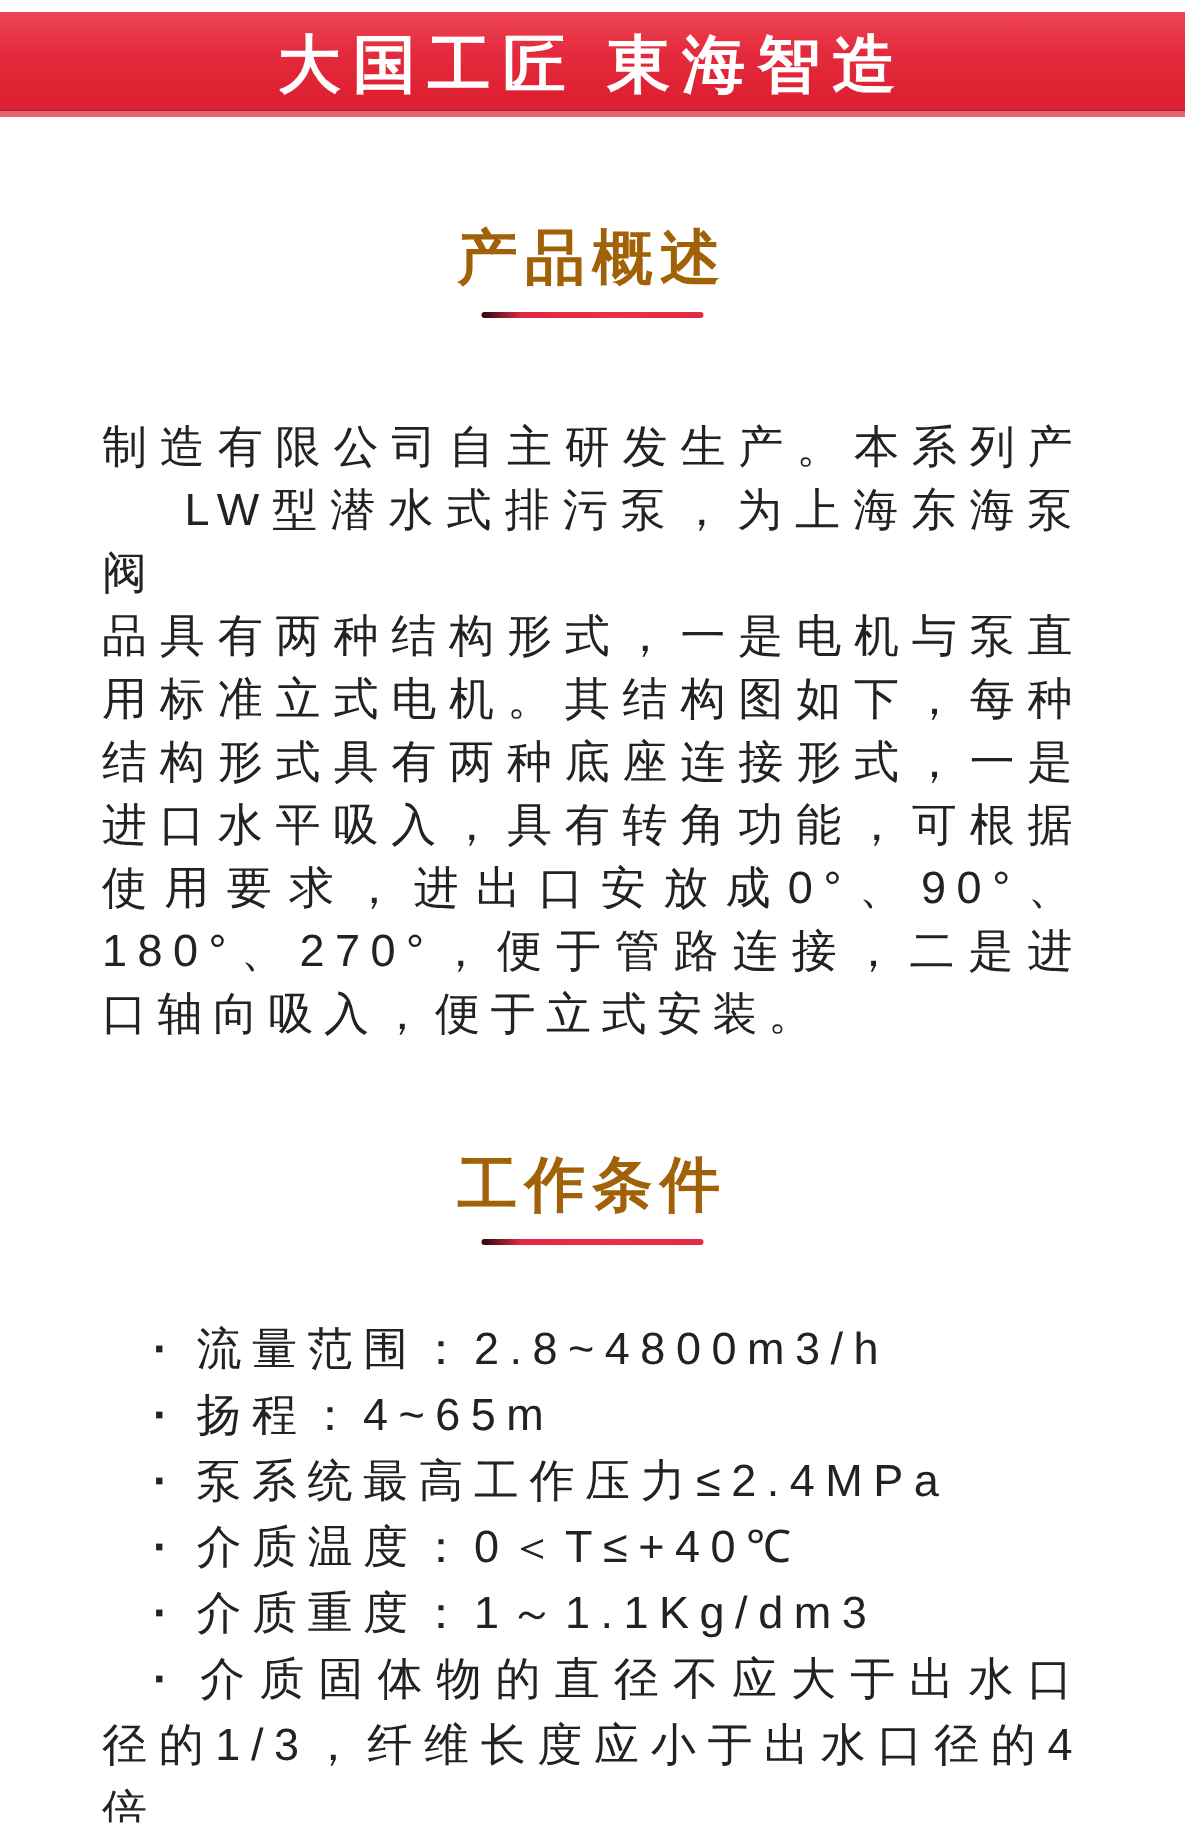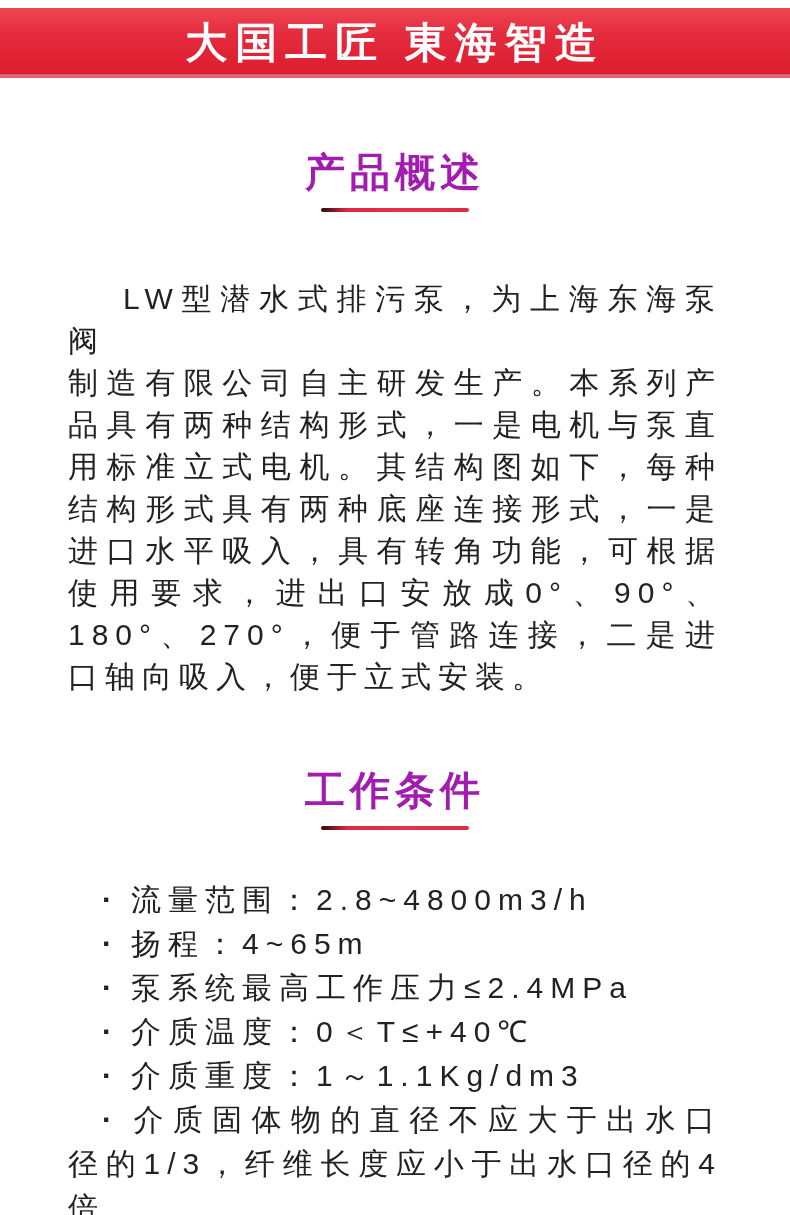--- a/index.html
+++ b/index.html
@@ -34,21 +34,21 @@
 
   
   .section-overview   { margin-top: 72px; }
   .section-conditions { margin-top: 70px; }
 
   .section-title {
     text-align: center;
     font-size: 40px;
     line-height: 44px;
     font-weight: bold;
-    color: #a21caf;
+    color: #a16207;
     letter-spacing: 5px;
   }
   .title-underline {
     width: 148px;
     height: 4px;
     margin: 14px auto 0;
     background: linear-gradient(90deg, #2e070e 0%, #7c1626 8%, #df2843 18%, #e8304a 60%, #df2b44 100%);
     border-radius: 2px;
   }
 
@@ -90,22 +90,22 @@
 
 <header class="banner">
   <div class="banner-title">大国工匠 東海智造</div>
 </header>
 
 <section class="section-overview">
   <h2 class="section-title" style="margin:0;">产品概述</h2>
   <div class="title-underline"></div>
 
   <div class="overview-text">
+    <div class="pline">制造有限公司自主研发生产。本系列产</div>
     <div class="pline first">LW型潜水式排污泵，为上海东海泵阀</div>
-    <div class="pline">制造有限公司自主研发生产。本系列产</div>
     <div class="pline">品具有两种结构形式，一是电机与泵直</div>
     <div class="pline">用标准立式电机。其结构图如下，每种</div>
     <div class="pline">结构形式具有两种底座连接形式，一是</div>
     <div class="pline">进口水平吸入，具有转角功能，可根据</div>
     <div class="pline">使用要求，进出口安放成0°、90°、</div>
     <div class="pline">180°、270°，便于管路连接，二是进</div>
     <div class="pline last">口轴向吸入，便于立式安装。</div>
   </div>
 </section>
 

